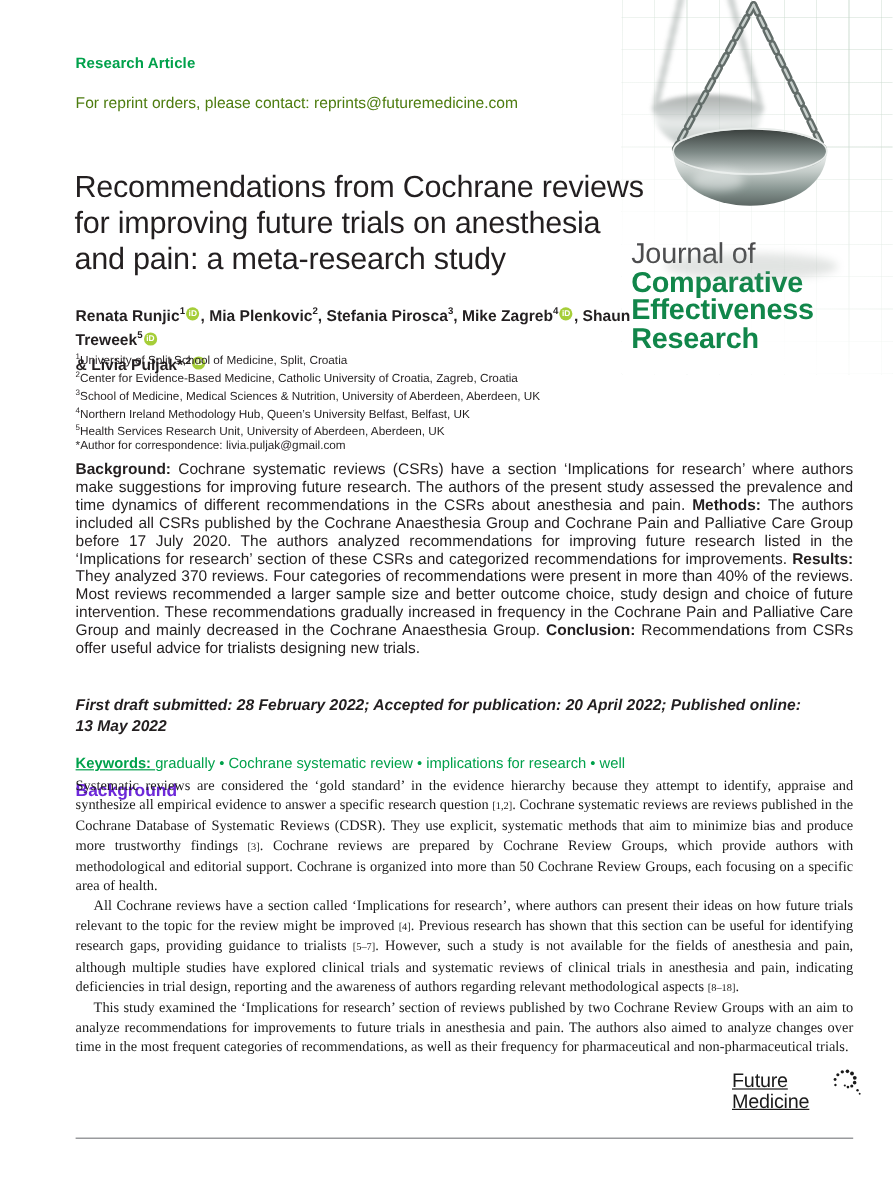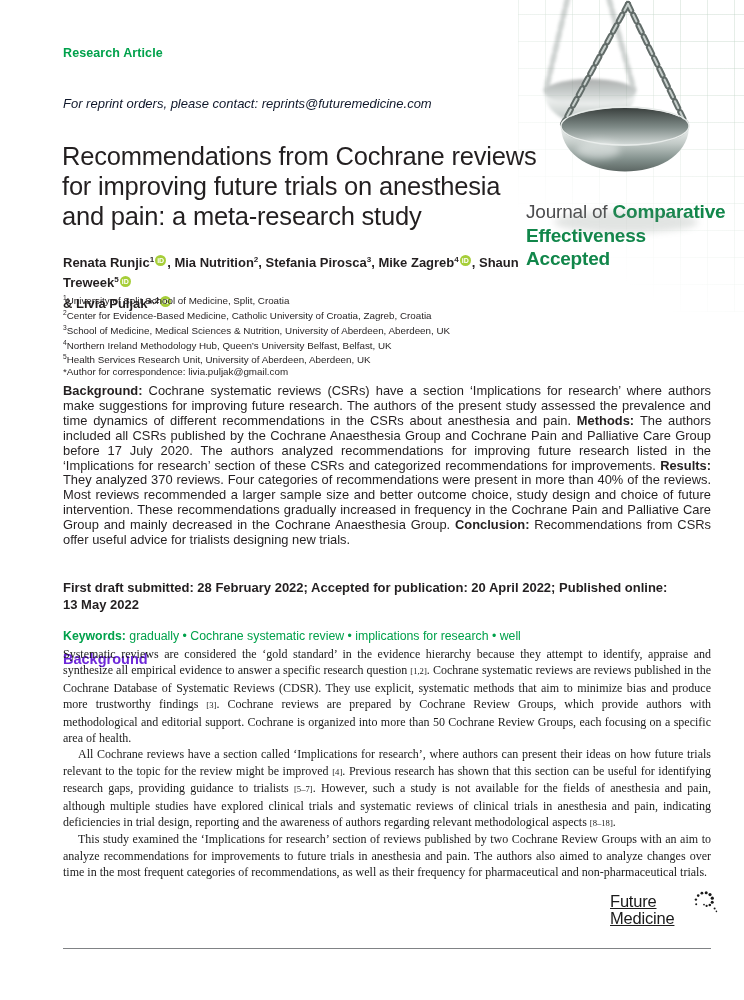--- a/index.html
+++ b/index.html
@@ -22,31 +22,31 @@
     background:linear-gradient(215deg, rgba(255,255,255,0) 15%, #ffffff 78%);
   }
   .artwork svg { position:relative; z-index:2; }
 
   
   .kicker {
     position:absolute; left:63px; top:46px;
     font-size:12.5px; font-weight:bold; color:#00a14b; letter-spacing:.1px;
   }
   .reprint {
-    position:absolute; left:63px; top:96px;
-    font-size:13px; font-style:italic; color:#0f172a;
+    position:absolute; left:63px; top:78px;
+    font-size:13px; color:#4d7c0f;
   }
   .title {
     position:absolute; left:62px; top:141px; width:480px;
     font-size:25.5px; line-height:30px; font-weight:normal;
     letter-spacing:-.2px; color:#231f20; white-space:pre-line;
   }
   .journal-logo {
     position:absolute; left:526px; top:200px; width:200px;
-    font-size:19px; line-height:23.5px; letter-spacing:-.2px;
+    font-size:24px; line-height:23.5px; letter-spacing:-.2px;
   }
   .journal-logo .jprefix { color:#4d4d4f; }
   .journal-logo .jgreen  { color:#11864a; font-weight:bold; }
 
   .authors {
     position:absolute; left:63px; top:251px; width:490px;
     font-size:13px; font-weight:bold; line-height:17px;
   }
   .authors sup { font-size:.62em; }
   .orcid {
@@ -60,21 +60,21 @@
   }
   .affils sup { font-size:.68em; }
 
   
   .abstract {
     position:absolute; left:63px; top:384px; width:648px;
     font-size:12.9px; line-height:14.9px; text-align:justify;
   }
   .dates {
     position:absolute; left:63px; top:579px; width:648px;
-    font-size:13px; font-weight:bold; line-height:17px; white-space:pre-line;
+    font-size:13px; font-weight:bold; line-height:17px; white-space:pre-line;font-style:italic;
   }
   .keywords {
     position:absolute; left:63px; top:629px; width:648px;
     font-size:12.3px; color:#00a14b;
   }
   .kw-bullet { color:#00a14b; }
 
   
   .bg-heading {
     position:absolute; left:63px; top:651px;
@@ -166,30 +166,30 @@
   <div class="kicker">Research Article</div>
   <div class="reprint"><span>For reprint orders, please contact: </span><span>reprints@futuremedicine.com</span></div>
   <h1 class="title">Recommendations from Cochrane reviews
 for improving future trials on anesthesia
 and pain: a meta-research study</h1>
 
   <div class="journal-logo">
     <div>
       <span class="jprefix">Journal of </span><span class="jgreen">Comparative</span>
     </div>
-    <div class="jgreen">Effectiveness Accepted</div>
-  </div>
-
-  <div class="authors"><span>Renata Runjic</span><sup>1</sup><span class="orcid">iD</span><span>, Mia Nutrition</span><sup>2</sup><span>, Stefania Pirosca</span><sup>3</sup><span>, Mike Zagreb</span><sup>4</sup><span class="orcid">iD</span><span>, Shaun Treweek</span><sup>5</sup><span class="orcid">iD</span><br><span>&amp; Livia Puljak*</span><sup>,2</sup><span class="orcid">iD</span></div>
+    <div class="jgreen">Effectiveness Research</div>
+  </div>
+
+  <div class="authors"><span>Renata Runjic</span><sup>1</sup><span class="orcid">iD</span><span>, Mia Plenkovic</span><sup>2</sup><span>, Stefania Pirosca</span><sup>3</sup><span>, Mike Zagreb</span><sup>4</sup><span class="orcid">iD</span><span>, Shaun Treweek</span><sup>5</sup><span class="orcid">iD</span><br><span>&amp; Livia Puljak*</span><sup>,2</sup><span class="orcid">iD</span></div>
   <div class="affils"><sup>1</sup><span>University of Split School of Medicine, Split, Croatia</span><br><sup>2</sup><span>Center for Evidence-Based Medicine, Catholic University of Croatia, Zagreb, Croatia</span><br><sup>3</sup><span>School of Medicine, Medical Sciences &amp; Nutrition, University of Aberdeen, Aberdeen, UK</span><br><sup>4</sup><span>Northern Ireland Methodology Hub, Queen’s University Belfast, Belfast, UK</span><br><sup>5</sup><span>Health Services Research Unit, University of Aberdeen, Aberdeen, UK</span><br><span>*Author for correspondence: </span><span>livia.puljak@gmail.com</span></div>
 
   <div class="abstract"><span style="font-weight: bold;">Background: </span><span>Cochrane systematic reviews (CSRs) have a section ‘Implications for research’ where authors make suggestions for improving future research. The authors of the present study assessed the prevalence and time dynamics of different recommendations in the CSRs about anesthesia and pain. </span><span style="font-weight: bold;">Methods: </span><span>The authors included all CSRs published by the Cochrane Anaesthesia Group and Cochrane Pain and Palliative Care Group before 17 July 2020. The authors analyzed recommendations for improving future research listed in the ‘Implications for research’ section of these CSRs and categorized recommendations for improvements. </span><span style="font-weight: bold;">Results: </span><span>They analyzed 370 reviews. Four categories of recommendations were present in more than 40% of the reviews. Most reviews recommended a larger sample size and better outcome choice, study design and choice of future intervention. These recommendations gradually increased in frequency in the Cochrane Pain and Palliative Care Group and mainly decreased in the Cochrane Anaesthesia Group. </span><span style="font-weight: bold;">Conclusion: </span><span>Recommendations from CSRs offer useful advice for trialists designing new trials.</span></div>
   <div class="dates">First draft submitted: 28 February 2022; Accepted for publication: 20 April 2022; Published online:
 13 May 2022</div>
-  <div class="keywords"><span style="font-weight: bold;">Keywords: </span><span>gradually</span><span class="kw-bullet"> • </span><span>Cochrane systematic review</span><span class="kw-bullet"> • </span><span>implications for research</span><span class="kw-bullet"> • </span><span>well</span></div>
+  <div class="keywords"><span style="font-weight: bold; text-decoration: underline;">Keywords: </span><span>gradually</span><span class="kw-bullet"> • </span><span>Cochrane systematic review</span><span class="kw-bullet"> • </span><span>implications for research</span><span class="kw-bullet"> • </span><span>well</span></div>
 
   <h2 class="bg-heading">Background</h2>
   <div class="body-text">
     <p><span>Systematic reviews are considered the ‘gold standard’ in the evidence hierarchy because they attempt to identify, appraise and synthesize all empirical evidence to answer a specific research question </span><span class="ref">[1,2]</span><span>. Cochrane systematic reviews are reviews published in the Cochrane Database of Systematic Reviews (CDSR). They use explicit, systematic methods that aim to minimize bias and produce more trustworthy findings </span><span class="ref">[3]</span><span>. Cochrane reviews are prepared by Cochrane Review Groups, which provide authors with methodological and editorial support. Cochrane is organized into more than 50 Cochrane Review Groups, each focusing on a specific area of health.</span></p>
     <p><span>All Cochrane reviews have a section called ‘Implications for research’, where authors can present their ideas on how future trials relevant to the topic for the review might be improved </span><span class="ref">[4]</span><span>. Previous research has shown that this section can be useful for identifying research gaps, providing guidance to trialists </span><span class="ref">[5–7]</span><span>. However, such a study is not available for the fields of anesthesia and pain, although multiple studies have explored clinical trials and systematic reviews of clinical trials in anesthesia and pain, indicating deficiencies in trial design, reporting and the awareness of authors regarding relevant methodological aspects </span><span class="ref">[8–18]</span><span>.</span></p>
     <p><span>This study examined the ‘Implications for research’ section of reviews published by two Cochrane Review Groups with an aim to analyze recommendations for improvements to future trials in anesthesia and pain. The authors also aimed to analyze changes over time in the most frequent categories of recommendations, as well as their frequency for pharmaceutical and non-pharmaceutical trials.</span></p>
   </div>
 
   <div class="fm-logo">
     <svg class="fm-swirl" width="26" height="26" viewBox="0 0 26 26">

